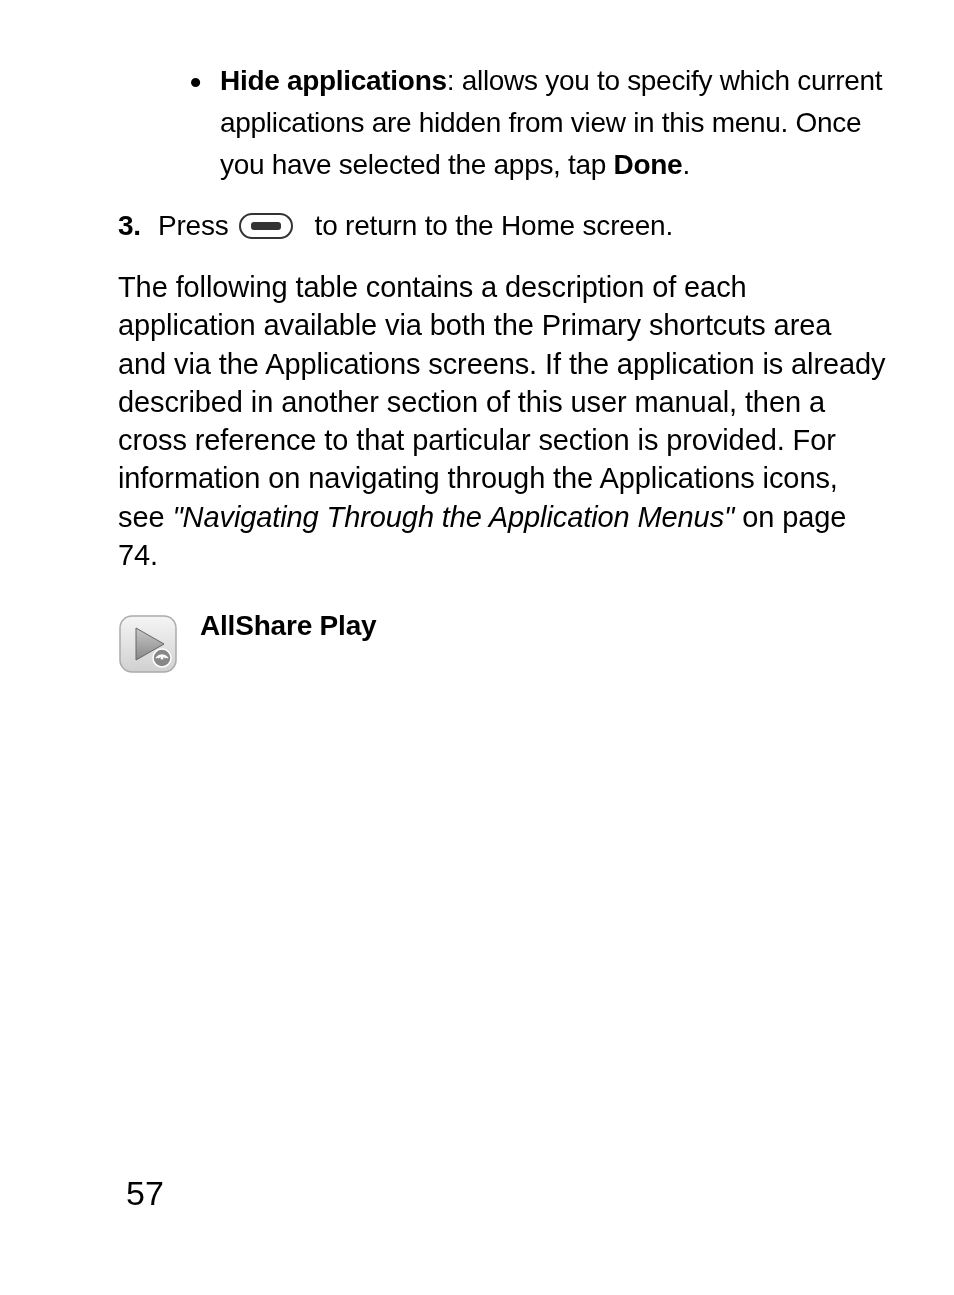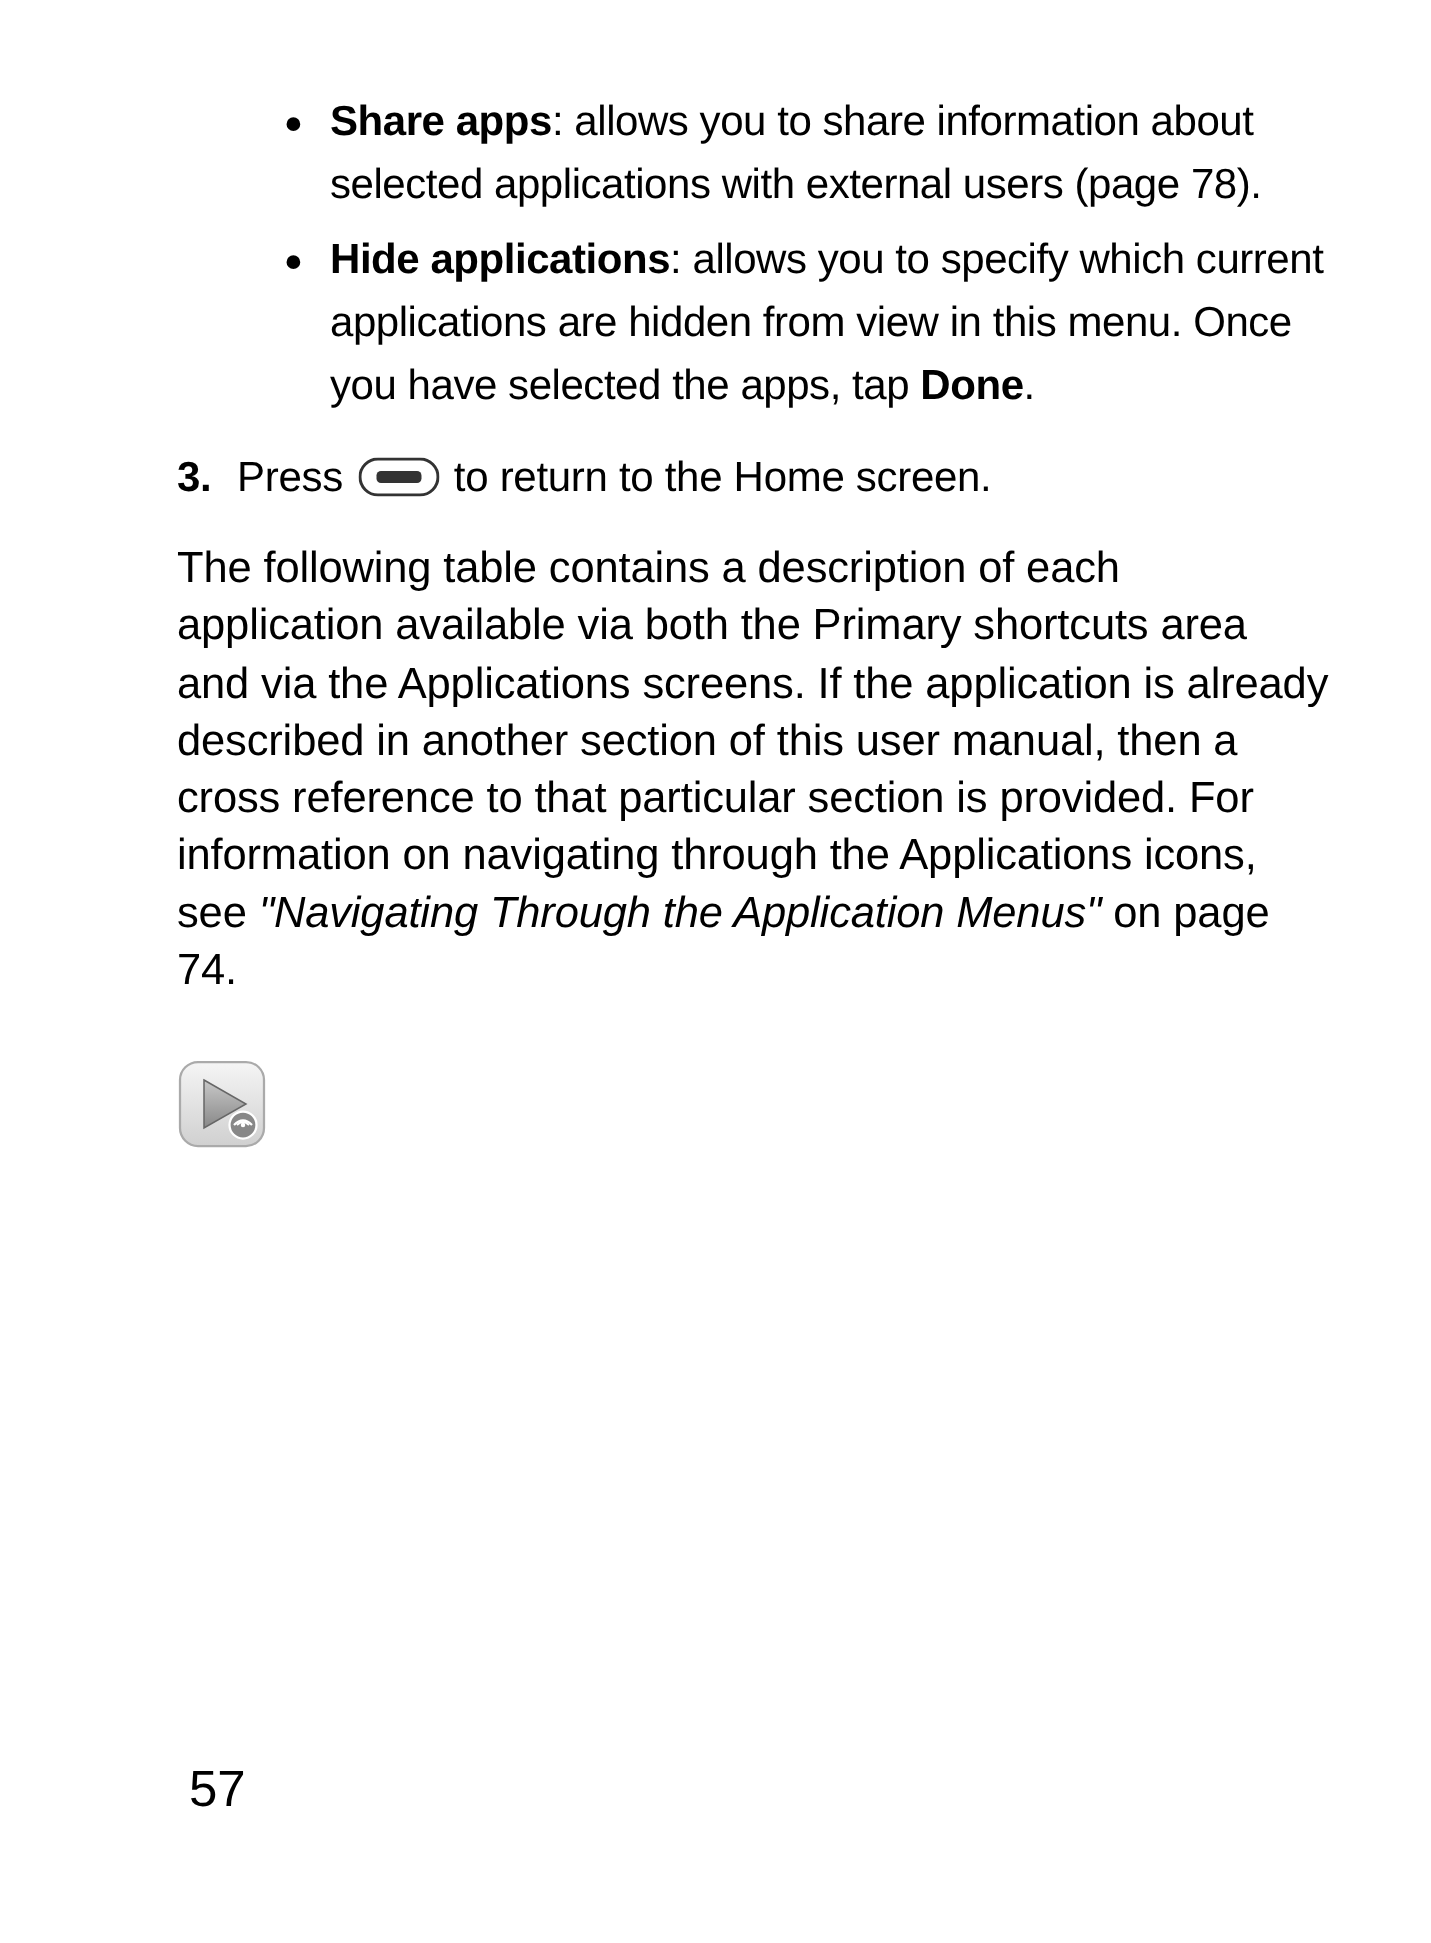--- a/index.html
+++ b/index.html
@@ -41,21 +41,21 @@
       font-size: 28px;
       margin-bottom: 26px;
       margin-left: 0;
       letter-spacing: -0.2px;
     }
     .step-num {
       font-weight: 700;
       width: 40px;
     }
     .step-text-before { margin-right: 10px; }
-    .step-text-after { margin-left: 10px; }
+    .step-text-after { margin-left: 22px; }
     .home-key-icon {
       display: inline-flex;
       align-items: center;
       justify-content: center;
       width: 54px;
       height: 26px;
       vertical-align: middle;
     }
     .paragraph {
       font-size: 29px;
@@ -100,23 +100,20 @@
       left: 126px;
       font-size: 34px;
     }
     .condensed { font-stretch: condensed; letter-spacing: -0.8px;}
   </style>
 </head>
 <body>
 
 <ul class="bullet-list">
   <li class="condensed">
-    <span class="bold">Share apps</span><span>: allows you to share information about selected applications with external users (page 78).</span>
-  </li>
-  <li class="condensed">
     <span class="bold">Hide applications</span><span>: allows you to specify which current applications are hidden from view in this menu. Once you have selected the apps, tap </span><span class="bold">Done</span><span>.</span>
   </li>
 </ul>
 
 <div class="step-row">
   <span class="step-num">3.</span>
   <span class="step-text-before">Press</span>
   <span class="home-key-icon">
     <svg width="54" height="26" viewBox="0 0 54 26">
       <rect x="1" y="1" width="52" height="24" rx="12" ry="12" fill="none" stroke="#333" stroke-width="2"></rect>
@@ -145,16 +142,17 @@
       </defs>
       <rect x="2" y="2" width="56" height="56" rx="12" ry="12" fill="url(#bg)" stroke="#aaa" stroke-width="1.5"></rect>
       <path d="M 18 14 L 46 30 L 18 46 Z" fill="url(#play)" stroke="#666" stroke-width="1"></path>
       <circle cx="44" cy="44" r="9" fill="#888" stroke="#fff" stroke-width="1.5"></circle>
       <path d="M 38 44 Q 44 38 50 44" fill="none" stroke="#fff" stroke-width="1.5"></path>
       <path d="M 40 44 Q 44 40 48 44" fill="none" stroke="#fff" stroke-width="1.2"></path>
       <circle cx="44" cy="44" r="1.5" fill="#fff"></circle>
     </svg>
   </div>
   <div class="app-content">
+    <div class="app-title">AllShare Play</div>
   </div>
 </div>
 
 <div class="page-number">57</div>
 
 </body></html>

